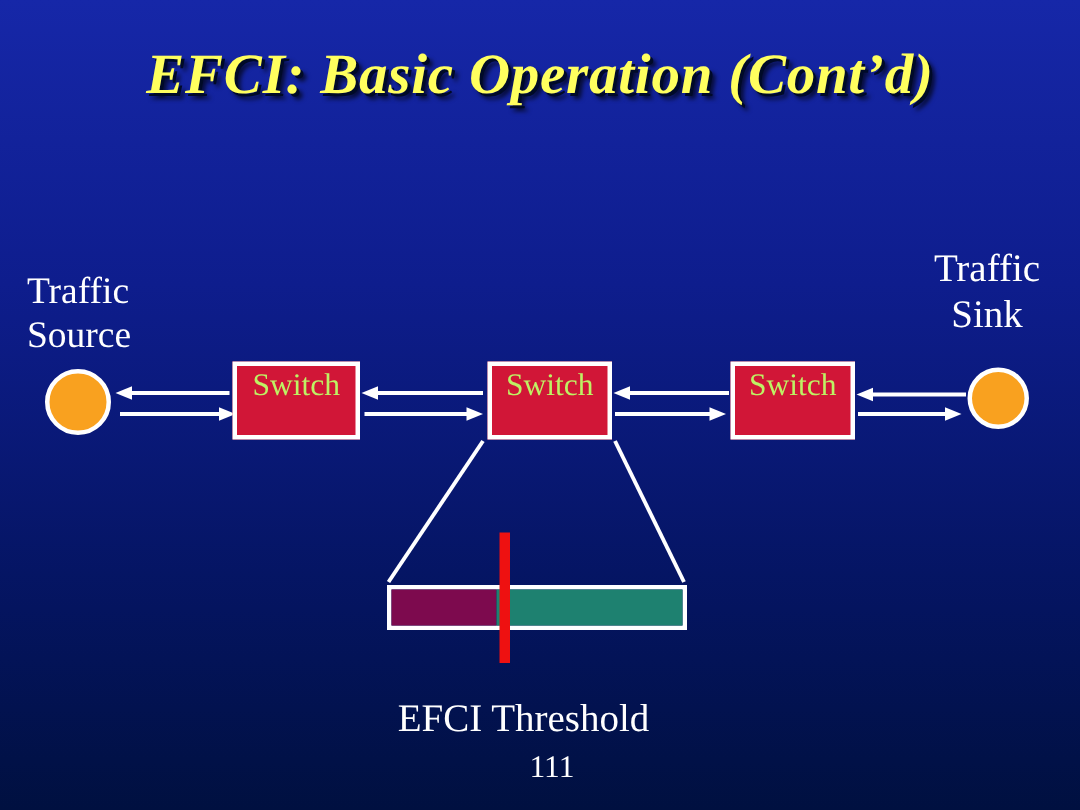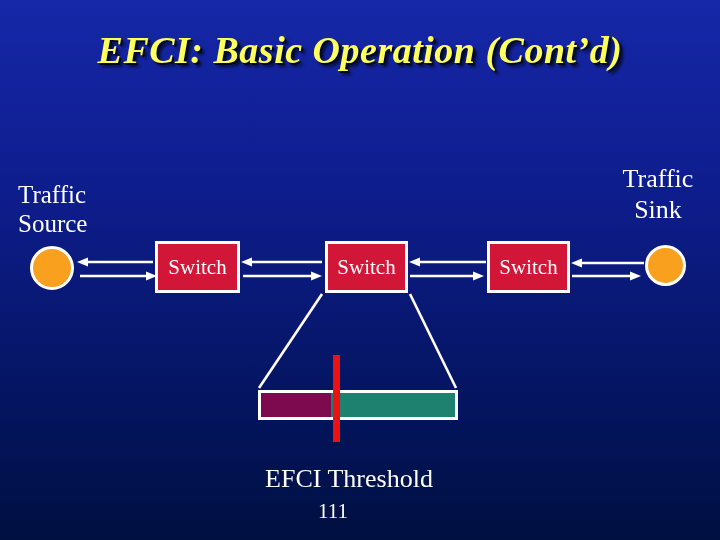--- a/index.html
+++ b/index.html
@@ -26,22 +26,22 @@
   .sink-label{left:600px;top:163px;width:116px;font-size:26px;line-height:31px;text-align:center;}
   .endpoint{
     position:absolute;border:3px solid #ffffff;border-radius:50%;
     background:#f9a11f;box-sizing:border-box;
   }
   .source-circle{left:30px;top:246px;width:44px;height:44px;}
   .sink-circle{left:645px;top:245px;width:41px;height:41px;}
   .switch{
     position:absolute;top:241px;height:52px;box-sizing:border-box;
     background:#d11637;border:3px solid #ffffff;
-    display:flex;align-items:center;justify-content:center;
-    color:#ffffff;font-size:21px;z-index:3;
+    display:flex;align-items:flex-start;justify-content:center;
+    color:#bef264;font-size:21px;z-index:3;
   }
   .switch-1{left:155px;width:85px;}
   .switch-2{left:325px;width:83px;}
   .switch-3{left:487px;width:83px;}
   .connectors{position:absolute;left:0;top:0;width:720px;height:540px;z-index:2;pointer-events:none;}
   .buffer-bar{
     position:absolute;left:258px;top:390px;width:200px;height:30px;
     box-sizing:border-box;border:3px solid #ffffff;display:flex;z-index:3;
   }
   .buffer-filled{width:70px;height:100%;background:#7d0a4e;}
@@ -49,21 +49,21 @@
   .threshold-line{
     position:absolute;left:333px;top:355px;width:7px;height:87px;
     background:#ee1111;z-index:5;
   }
   .threshold-label{
     position:absolute;left:238px;top:464px;width:222px;
     text-align:center;color:#ffffff;font-size:26px;
   }
   .page-number{
     position:absolute;left:318px;top:499px;width:100px;
-    text-align:left;color:#ffffff;font-size:21px;
+    text-align:center;color:#ffffff;font-size:21px;
   }
 </style>
 </head>
 <body>
 
 <div class="slide">
 
   <div class="title">EFCI: Basic Operation (Cont’d)</div>
 
   <div class="label source-label">Traffic

